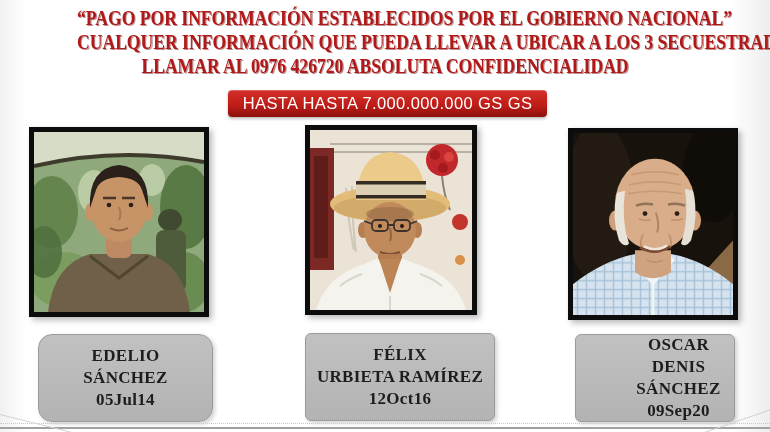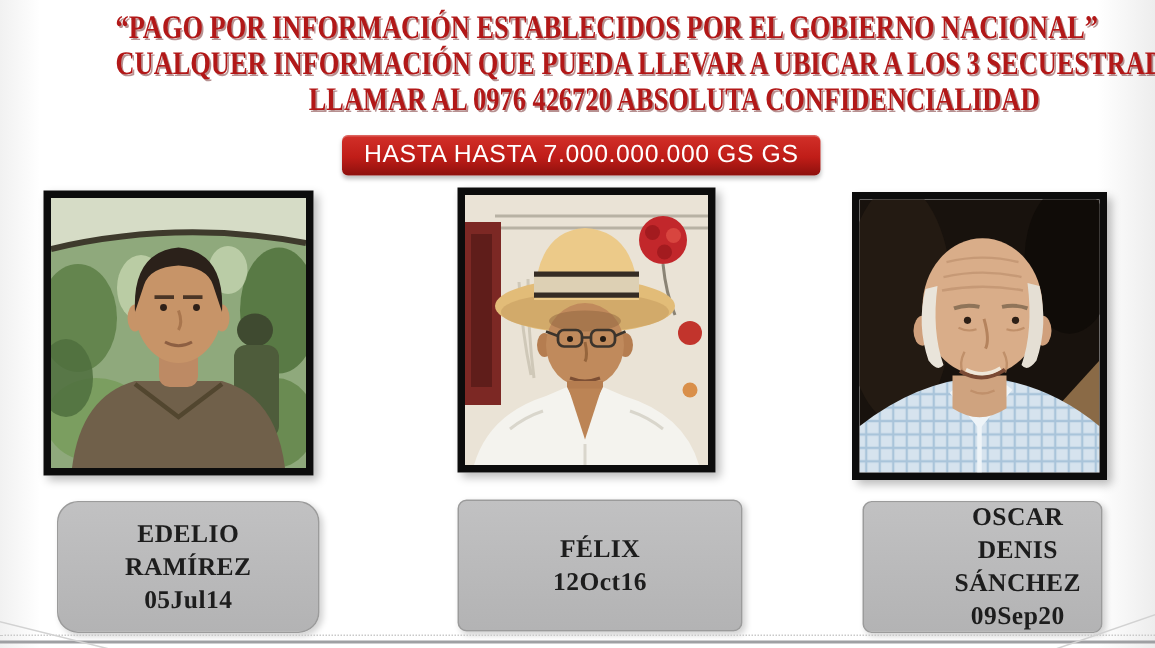--- a/index.html
+++ b/index.html
@@ -2,21 +2,21 @@
 <html><head>
 <meta charset="utf-8">
 <style>
   html,body{margin:0;padding:0;background:#ffffff;}
   #poster{
     position:relative;width:770px;height:432px;overflow:hidden;
     background:linear-gradient(90deg,#f1f1f1 0%,#ffffff 3.5%,#ffffff 95%,#ededed 100%);
     font-family:"Liberation Serif",serif;
   }
   
-  .title{position:absolute;top:6px;left:0;width:770px;text-align:right;color:#b21818;}
+  .title{position:absolute;top:6px;left:0;width:770px;text-align:center;color:#b21818;}
   .title .tline{
     display:block;white-space:nowrap;font-weight:bold;font-size:22px;line-height:24px;
     transform:scaleX(.8);transform-origin:50% 50%;letter-spacing:0px;
     text-shadow:1.4px 1.4px 0 rgba(96,12,12,.45);
     font-family:"Liberation Serif",serif;
   }
   
   .banner{
     position:absolute;left:228px;top:90px;width:319px;height:27px;border-radius:4px;
     background:linear-gradient(180deg,#d23029 0%,#c01d18 55%,#8d100d 100%);
@@ -167,26 +167,27 @@
       <path d="M83,80 q4,14 1,20" stroke="#b5835d" stroke-width="2" fill="none"></path>
       <path d="M70,102 q-4,8 -1,14 M96,102 q4,8 1,14" stroke="#b5835d" stroke-width="1.6" opacity=".7" fill="none"></path>
       <path d="M67,115 q15,9 30,-1" stroke="#7a4a34" stroke-width="2.6" fill="none"></path>
       <path d="M71,114 q12,6 23,-1" stroke="#efe7d9" stroke-width="2.4" fill="none"></path>
       <path d="M74,128 q8,4 16,0" stroke="#b5835d" stroke-width="1.6" opacity=".6" fill="none"></path>
     </svg>
   </figure>
 
   <figcaption class="caption" id="caption-1">
     <span>EDELIO</span>
-    <span>RAMÍREZ</span>
+    <span>SÁNCHEZ</span>
     <span>05Jul14</span>
   </figcaption>
 
   <figcaption class="caption" id="caption-2">
     <span>FÉLIX</span>
+    <span>URBIETA RAMÍREZ</span>
     <span>12Oct16</span>
   </figcaption>
 
   <figcaption class="caption" id="caption-3">
     <span>OSCAR</span>
     <span>DENIS SÁNCHEZ</span>
     <span>09Sep20</span>
   </figcaption>
 
   <div class="rule-dotted"></div>

